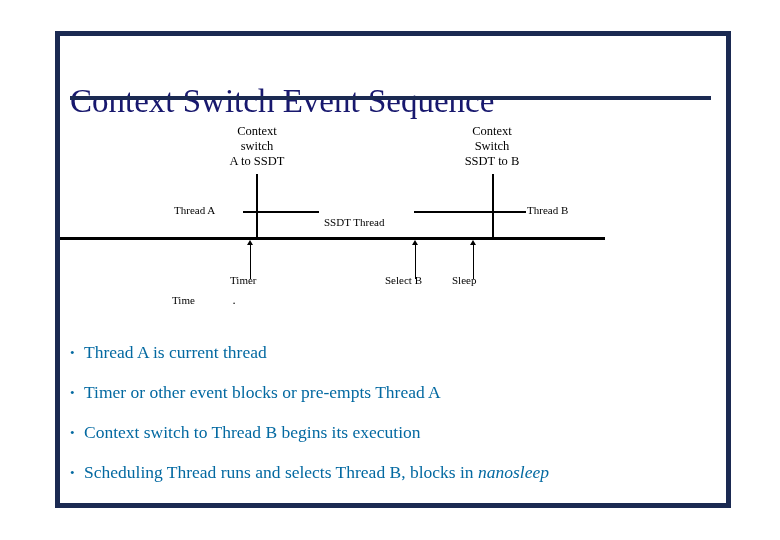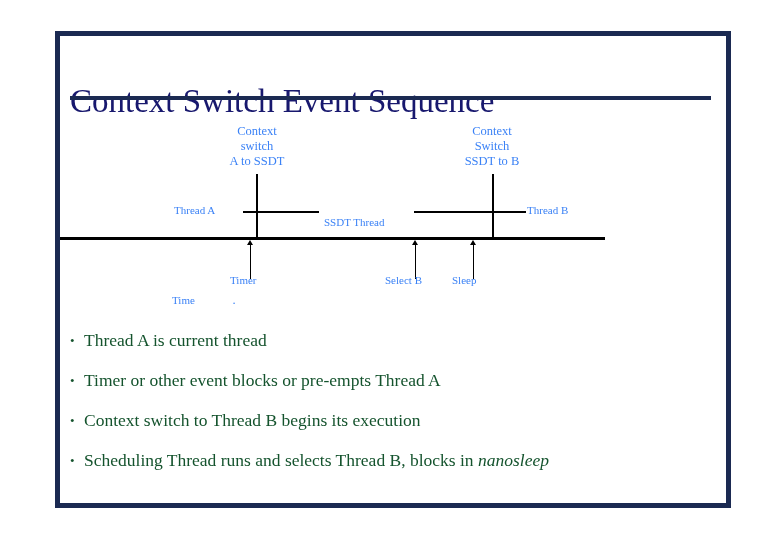--- a/index.html
+++ b/index.html
@@ -58,21 +58,21 @@
     position: absolute;
     left: 60px;
     top: 110px;
     width: 665px;
     height: 205px;
   }
   .dg-label {
     position: absolute;
     font-family: "Liberation Serif", serif;
     font-size: 12.5px;
-    color: #3b82f6;
+    color: #000000;
     text-align: center;
     line-height: 15px;
     white-space: nowrap;
   }
   .dg-label.big {
     font-size: 11px;
   }
   .vline {
     position: absolute;
     width: 1.5px;
@@ -106,24 +106,25 @@
   .bullets {
     position: absolute;
     left: 70px;
     top: 330px;
     width: 660px;
   }
   .bullet {
     position: relative;
     font-family: "Liberation Serif", serif;
     font-size: 17.5px;
-    color: #14532d;
+    color: #0369a1;
     line-height: 20px;
     margin-bottom: 19px;
     white-space: nowrap;
+    margin-top: 12px;
   }
   .bullet .dot {
     display: inline-block;
     width: 14px;
     font-size: 13px;
     vertical-align: 1px;
   }
   .bullet i {
     font-style: italic;
   }

